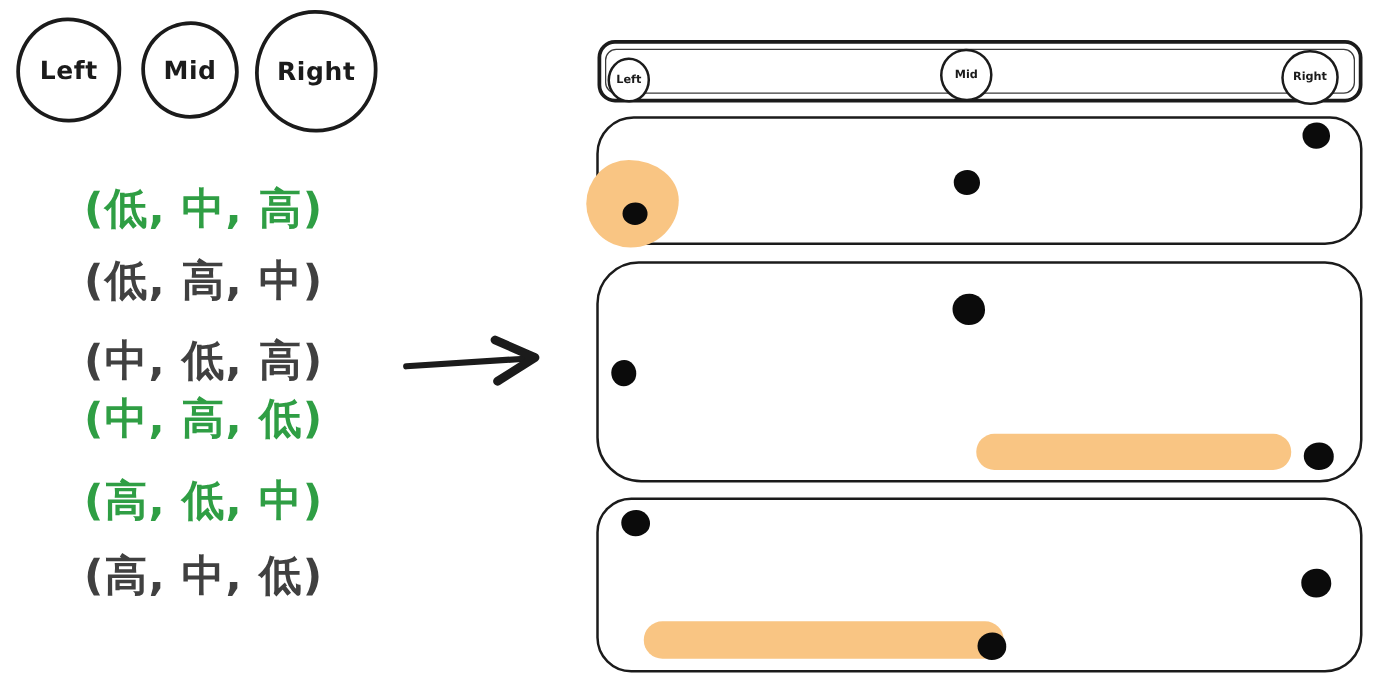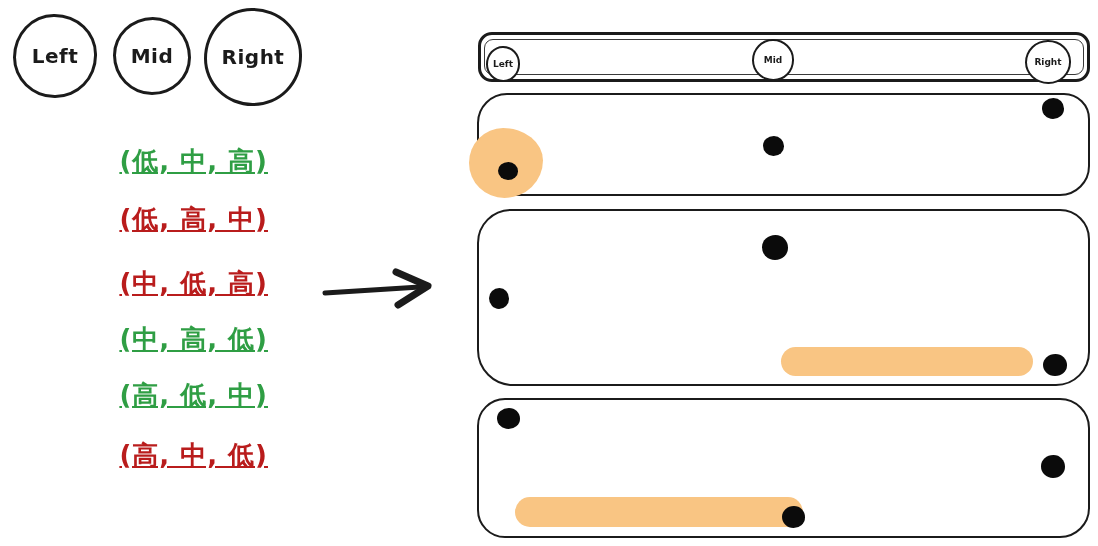--- a/index.html
+++ b/index.html
@@ -13,27 +13,27 @@
     display:flex; align-items:center; justify-content:center;
     font-size:20px; font-weight:600; letter-spacing:0.5px;
     border-radius:49% 51% 50% 50% / 52% 48% 51% 49%;
   }
   .legend-circle.c1 { left:13px; top:14px; width:78px; height:78px; }
   .legend-circle.c2 { left:113px; top:17px; width:72px; height:72px; border-radius:51% 49% 50% 50% / 49% 52% 48% 51%; }
   .legend-circle.c3 { left:204px; top:8px; width:92px; height:92px; }
   
   .perm-list { position:absolute; left:58px; top:142px; width:210px; }
   .perm-row {
-    position:absolute; left:0; width:210px; text-align:right;
-    font-size:26px; font-weight:bold; letter-spacing:1px; white-space:nowrap;text-decoration:underline;
+    position:absolute; left:0; width:210px; text-align:center;
+    font-size:34px; font-weight:bold; letter-spacing:1px; white-space:nowrap;
   }
   .perm-row.green { color:#2f9e44; }
-  .perm-row.red   { color:#b91c1c; }
+  .perm-row.red   { color:#404040; }
   .p0 { top:2px; }  .p1 { top:60px; } .p2 { top:124px; }
-  .p3 { top:180px; } .p4 { top:236px; } .p5 { top:296px; }
+  .p3 { top:170px; } .p4 { top:236px; } .p5 { top:296px; }
   
   .arrow-wrap { position:absolute; left:320px; top:266px; width:126px; height:46px; }
   
   .slider-bar {
     position:absolute; left:478px; top:32px; width:612px; height:50px;
     border:3px solid #1b1b1b; border-radius:14px; background:#fff; box-sizing:border-box;
   }
   .slider-bar .inner-line {
     position:absolute; left:3px; right:3px; top:4px; bottom:4px;
     border:1.6px solid #3a3a3a; border-radius:9px;

